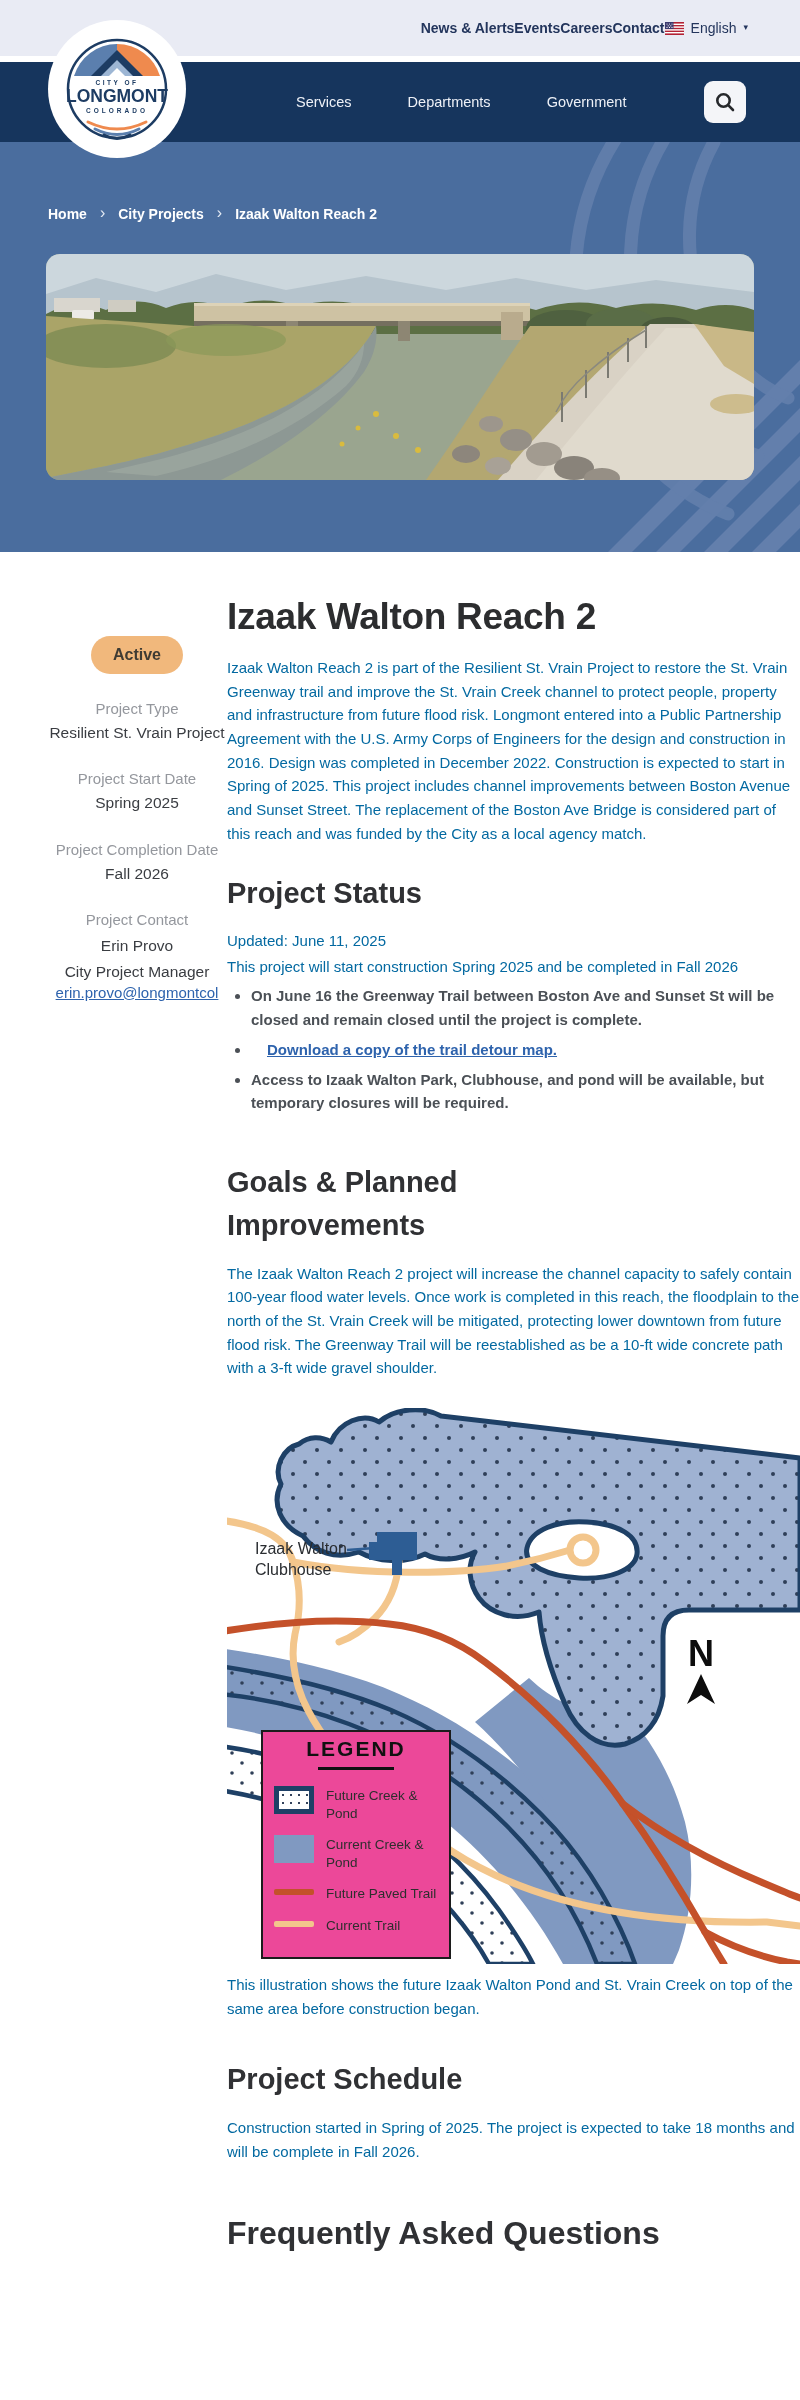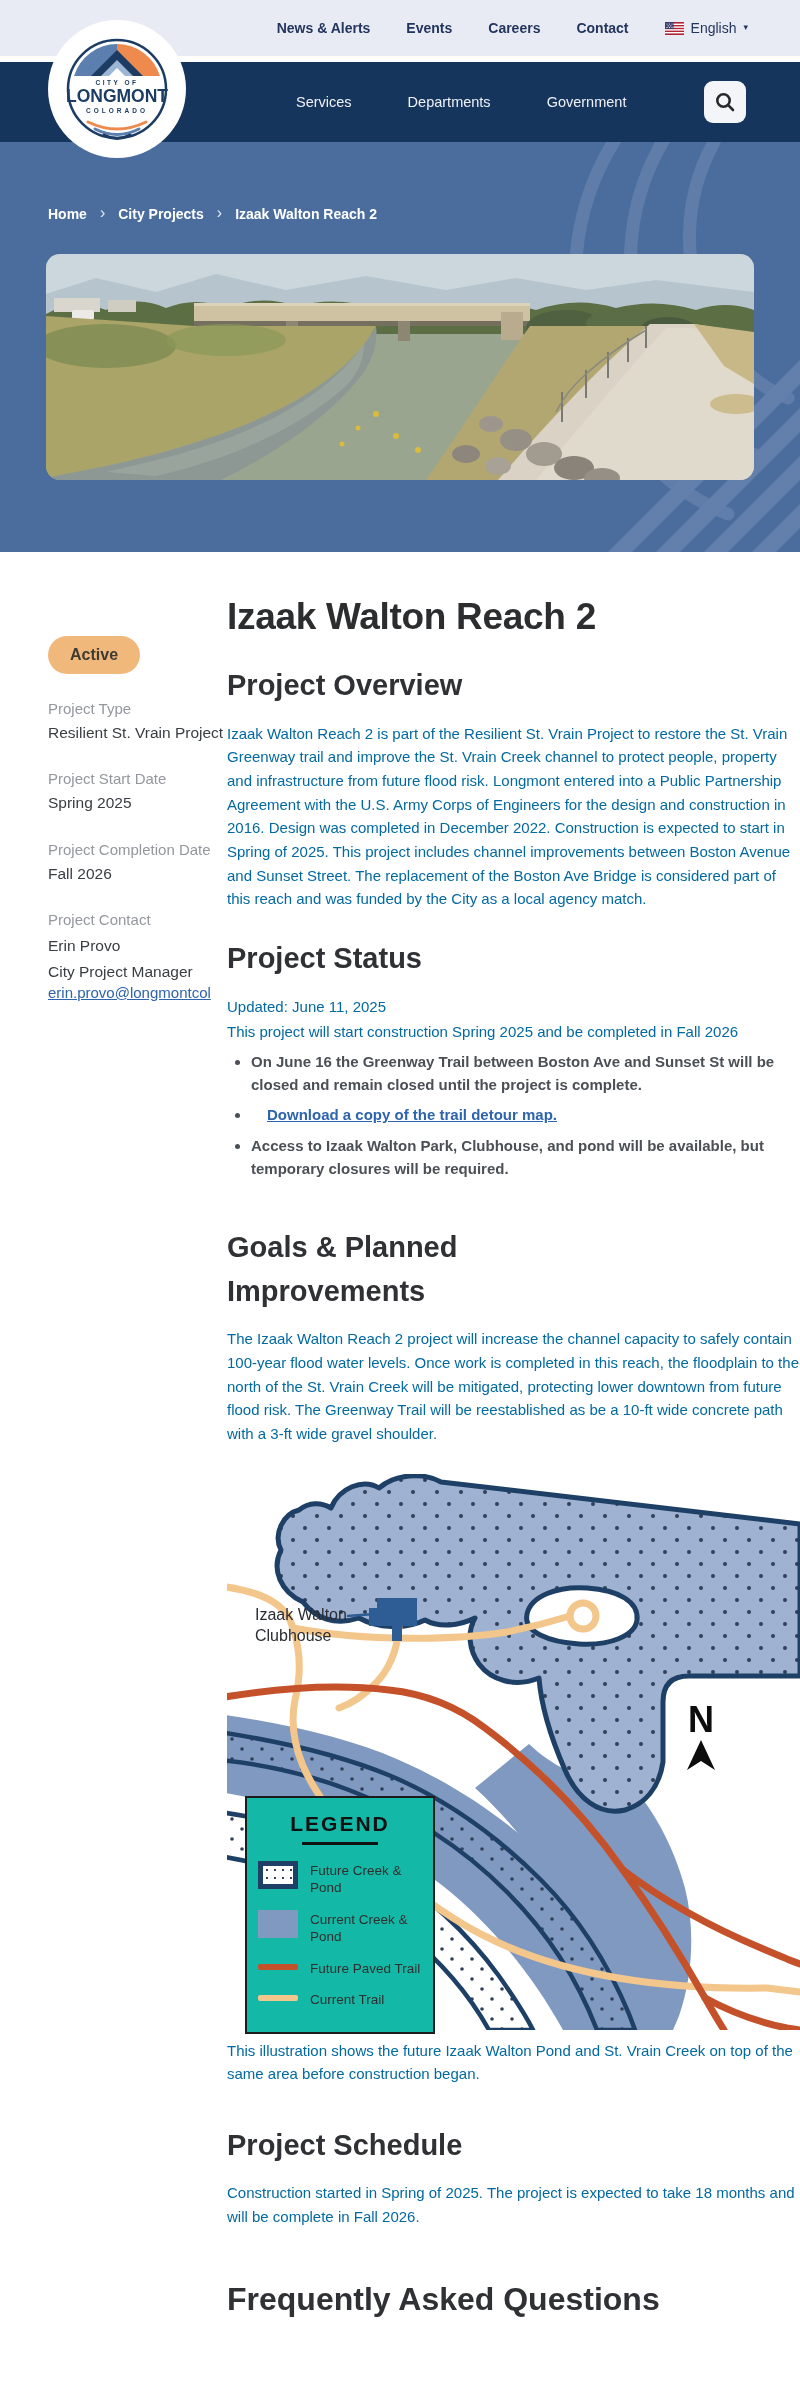--- a/index.html
+++ b/index.html
@@ -2,21 +2,21 @@
 <html><head>
 <meta charset="utf-8">
 <style>
   html,body{margin:0;padding:0;}
   body{width:800px;height:2400px;overflow:hidden;position:relative;background:#fff;
        font-family:"Liberation Sans",sans-serif;-webkit-font-smoothing:antialiased;}
   .page{position:absolute;inset:0;width:800px;height:2400px;overflow:hidden;}
 
   
   .topbar{position:absolute;top:0;left:0;width:800px;height:56px;background:#e9ebf4;
-          display:flex;align-items:center;justify-content:flex-end;gap:36px;
+          display:flex;align-items:center;justify-content:flex-end;
           padding-right:52px;box-sizing:border-box;z-index:4;}
   .topbar a{color:#23355c;font-size:14px;font-weight:700;text-decoration:none;}
   .lang{display:flex;align-items:center;gap:7px;color:#23355c;font-size:14px;font-weight:400;cursor:pointer;}
   .lang .caret{font-size:9px;position:relative;top:-1px;}
   .navbar{position:absolute;top:62px;left:0;width:800px;height:80px;background:#16355d;
           display:flex;align-items:center;gap:56px;padding-left:296px;box-sizing:border-box;z-index:4;}
   .navbar a{color:#eef1f7;font-size:14.5px;font-weight:400;text-decoration:none;}
   .search-btn{position:absolute;top:81px;right:54px;width:42px;height:42px;border-radius:9px;
           background:#f4f5f8;border:none;display:flex;align-items:center;justify-content:center;
           cursor:pointer;z-index:6;}
@@ -29,21 +29,21 @@
   .band{position:absolute;top:142px;left:0;width:800px;height:410px;background:#4a6d9e;overflow:hidden;z-index:1;}
   .deco{position:absolute;right:0;top:0;}
   .breadcrumb{position:absolute;left:48px;top:205px;z-index:3;display:flex;gap:13px;align-items:center;
           color:#fff;font-size:14px;font-weight:600;}
   .breadcrumb a{color:#fff;text-decoration:none;}
   .crumb-sep{font-size:16px;color:#e3eaf4;font-weight:400;position:relative;top:-1px;}
   .hero{position:absolute;left:46px;top:254px;width:708px;height:226px;border-radius:14px;
           overflow:hidden;z-index:2;background:#9aa58f;}
 
   
-  .sidebar{position:absolute;left:48px;top:636px;width:178px;z-index:3;}
+  .sidebar{position:absolute;left:48px;top:636px;width:178px;z-index:3;text-align:center;}
   .badge{display:inline-block;background:#f1b87c;color:#3f3b33;font-size:16px;font-weight:600;
           padding:10px 22px;border-radius:24px;}
   .f-label{margin-top:26px;color:#94979d;font-size:15px;}
   .f-value{margin-top:5px;color:#3a3d42;font-size:15.5px;line-height:1.45;}
   .contact-line{color:#3a3d42;font-size:15.5px;line-height:1.62;}
   .email{color:#2e63ad;text-decoration:underline;font-size:15px;white-space:nowrap;}
 
   .main{position:absolute;left:227px;top:596px;width:573px;z-index:3;}
   h1{font-size:37px;font-weight:700;color:#2c2d2f;margin:0 0 18px 0;letter-spacing:-0.3px;}
   h2{font-size:29px;font-weight:700;color:#303134;margin:26px 0 14px 0;line-height:1.5;}
@@ -51,22 +51,22 @@
   h2.schedule{margin-top:38px;}
   h2.faq{margin-top:46px;font-size:32px;}
   p{font-size:15px;line-height:1.58;color:#0369a1;margin:0 0 10px 0;}
   .updated{margin:4px 0 2px 0;}
   ul{margin:6px 0 0 0;padding-left:24px;}
   li{font-size:15px;line-height:1.55;color:#4b5056;margin-bottom:7px;font-weight:bold;}
   a.textlink{color:#2e63ad;text-decoration:underline;margin-left:16px;}
 
   
   .map-wrap{position:relative;width:573px;height:556px;margin-top:28px;}
-  .legend{position:absolute;left:18px;top:322px;width:164px;background:#14b8a6;border:2.5px solid #1c1c1c;
-          padding:14px 11px 10px 11px;z-index:5;}
+  .legend{position:absolute;left:34px;top:322px;width:164px;background:#ec4899;border:2.5px solid #1c1c1c;
+          padding:5px 11px 10px 11px;z-index:5;}
   .legend-title{font-size:21px;font-weight:800;letter-spacing:2px;color:#111;text-align:center;}
   .legend-rule{width:76px;height:3px;background:#111;margin:6px auto 16px auto;}
   .l-item{display:flex;gap:12px;align-items:flex-start;margin-bottom:13px;}
   .sw{flex:0 0 auto;}
   .sw-future{width:30px;height:18px;border:5px solid #1e4066;background:#fff;
           background-image:radial-gradient(#33435c 1px,transparent 1.3px);background-size:8px 8px;}
   .sw-current{width:40px;height:28px;background:#8099c1;}
   .sw-red{width:40px;height:6px;background:#c4512a;border-radius:2px;margin-top:5px;}
   .sw-tan{width:40px;height:6px;background:#f3c68c;border-radius:2px;margin-top:5px;}
   .l-label{font-size:13.5px;color:#2e2e2e;line-height:1.3;padding-top:1px;}
@@ -239,21 +239,20 @@
 
     <div class="f-label">Project Contact</div>
     <div class="contact-line" style="margin-top:5px;">Erin Provo</div>
     <div class="contact-line">City Project Manager</div>
     <a href="#" class="email">erin.provo@longmontcol</a>
   </aside>
 
   <main class="main">
     <h1>Izaak Walton Reach 2</h1>
 
-    <h2>Project Overview</h2>
     <p>Izaak Walton Reach 2 is part of the Resilient St. Vrain Project to restore the St. Vrain Greenway trail and improve the St. Vrain Creek channel to protect people, property and infrastructure from future flood risk. Longmont entered into a Public Partnership Agreement with the U.S. Army Corps of Engineers for the design and construction in 2016. Design was completed in December 2022. Construction is expected to start in Spring of 2025. This project includes channel improvements between Boston Avenue and Sunset Street. The replacement of the Boston Ave Bridge is considered part of this reach and was funded by the City as a local agency match.</p>
 
     <h2>Project Status</h2>
     <p class="updated">Updated: June 11, 2025</p>
     <p style="margin-bottom:4px;">This project will start construction Spring 2025 and be completed in Fall 2026</p>
     <ul>
       <li>On June 16 the Greenway Trail between Boston Ave and Sunset St will be closed and remain closed until the project is complete.</li>
       <li><a href="#" class="textlink">Download a copy of the trail detour map.</a></li>
       <li>Access to Izaak Walton Park, Clubhouse, and pond will be available, but temporary closures will be required.</li>
     </ul>

